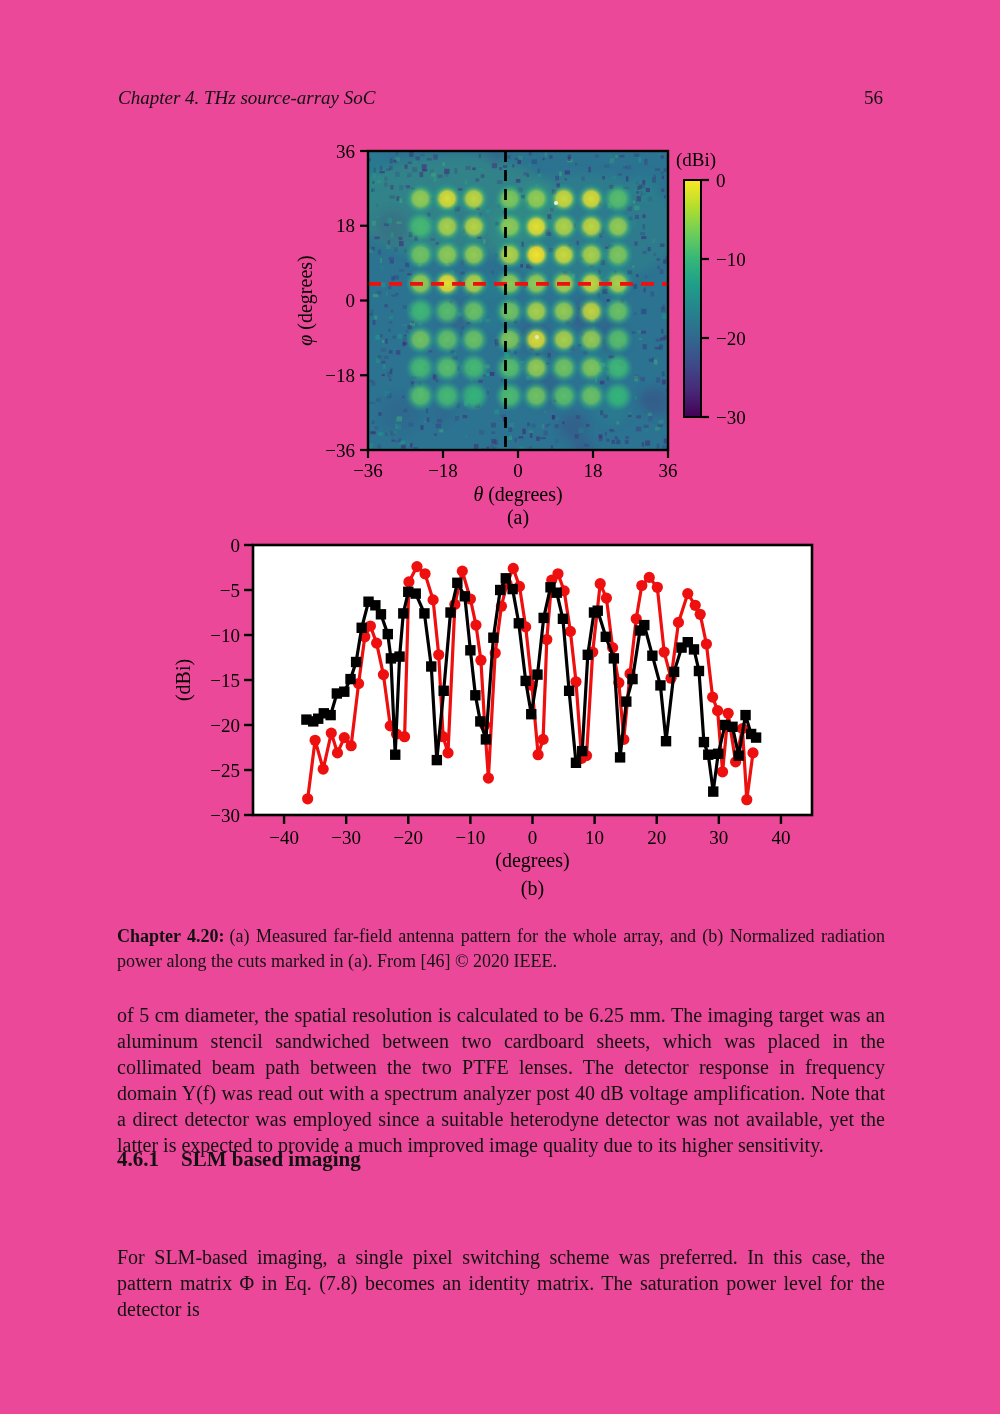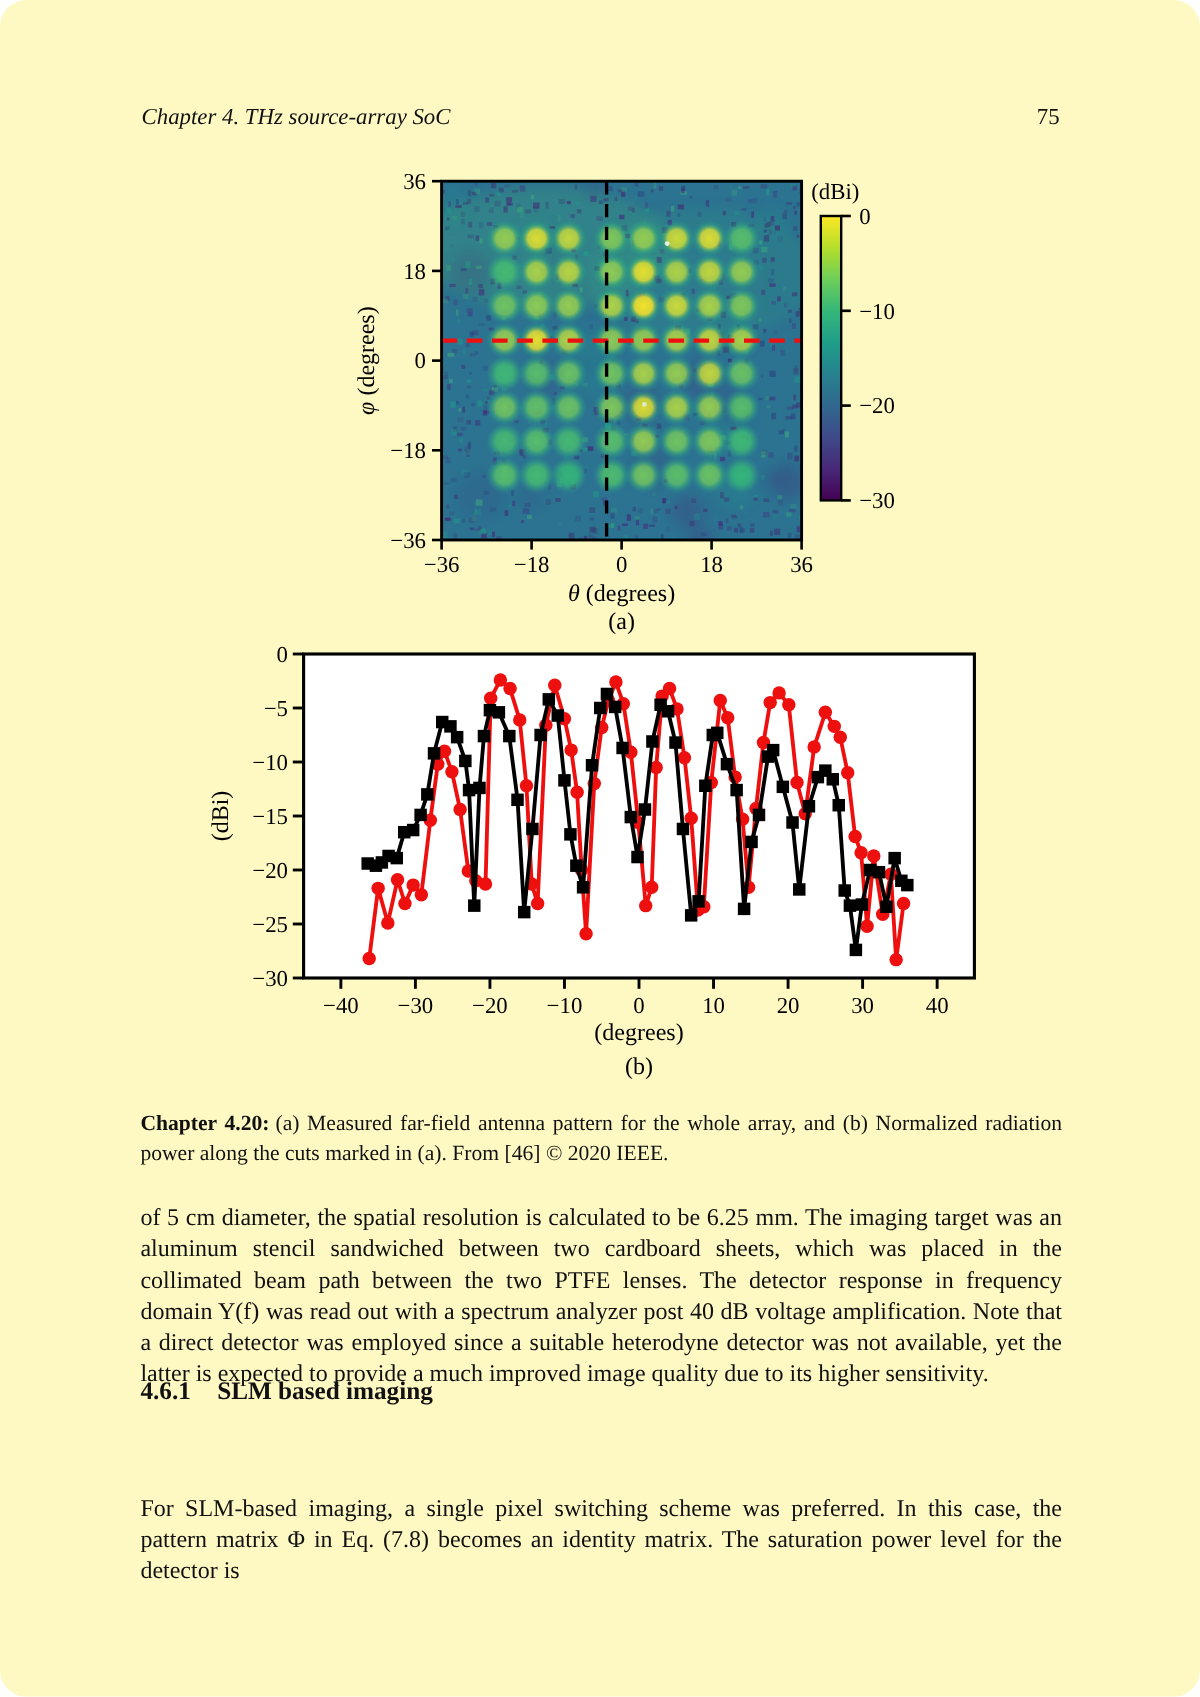--- a/index.html
+++ b/index.html
@@ -1,35 +1,35 @@
 <!DOCTYPE html>
 <html><head>
 <meta charset="utf-8">
 <style>
   html,body{margin:0;padding:0;background:#ffffff;}
-  .page{position:relative;width:1000px;height:1414px;background:#fef9c3;overflow:hidden;
-        font-family:"Liberation Serif", serif;color:#111;border-radius:22px;}
+  .page{position:relative;width:1000px;height:1414px;background:#ec4899;overflow:hidden;
+        font-family:"Liberation Serif", serif;color:#111;}
   .hdr-left{position:absolute;left:118px;top:87px;font-style:italic;font-size:19px;}
   .hdr-right{position:absolute;right:117px;top:87px;font-size:19px;}
   #fig-svg{position:absolute;left:0;top:0;}
   svg text{font-family:"Liberation Serif", serif;fill:#000;}
   .caption{position:absolute;left:117px;top:906px;width:768px;font-size:18px;line-height:25px;text-align:justify;}
   .caption .cap-text{margin-left:5px;}
   .body-par{position:absolute;left:117px;width:768px;font-size:20px;line-height:26px;text-align:justify;}
   #para1{top:982px;}
   #para2{top:1224px;}
   .sec-head{position:absolute;left:117px;top:1147px;font-size:21px;font-weight:bold;}
   .sec-head .htitle{margin-left:22px;}
 </style>
 </head>
 <body>
 
 <div class="page">
   <div class="hdr-left">Chapter 4. THz source-array SoC</div>
-  <div class="hdr-right">75</div>
+  <div class="hdr-right">56</div>
 
   <svg id="fig-svg" width="1000" height="930" viewBox="0 0 1000 930">
       <g>
         <defs>
           <clipPath id="hclip">
             <rect x="368" y="151" width="300" height="299"></rect>
           </clipPath>
           <filter id="soft" x="-60%" y="-60%" width="220%" height="220%">
             <feGaussianBlur stdDeviation="5"></feGaussianBlur>
           </filter>

